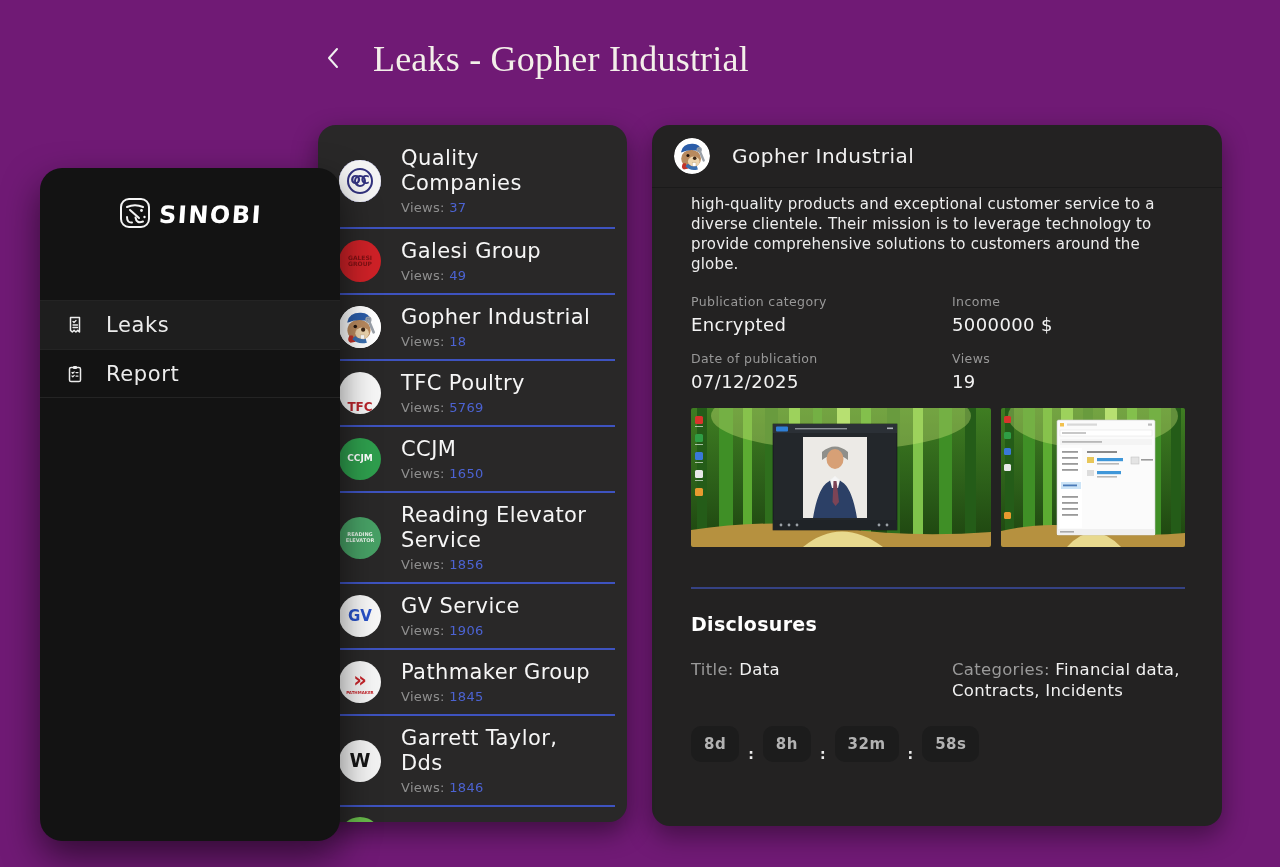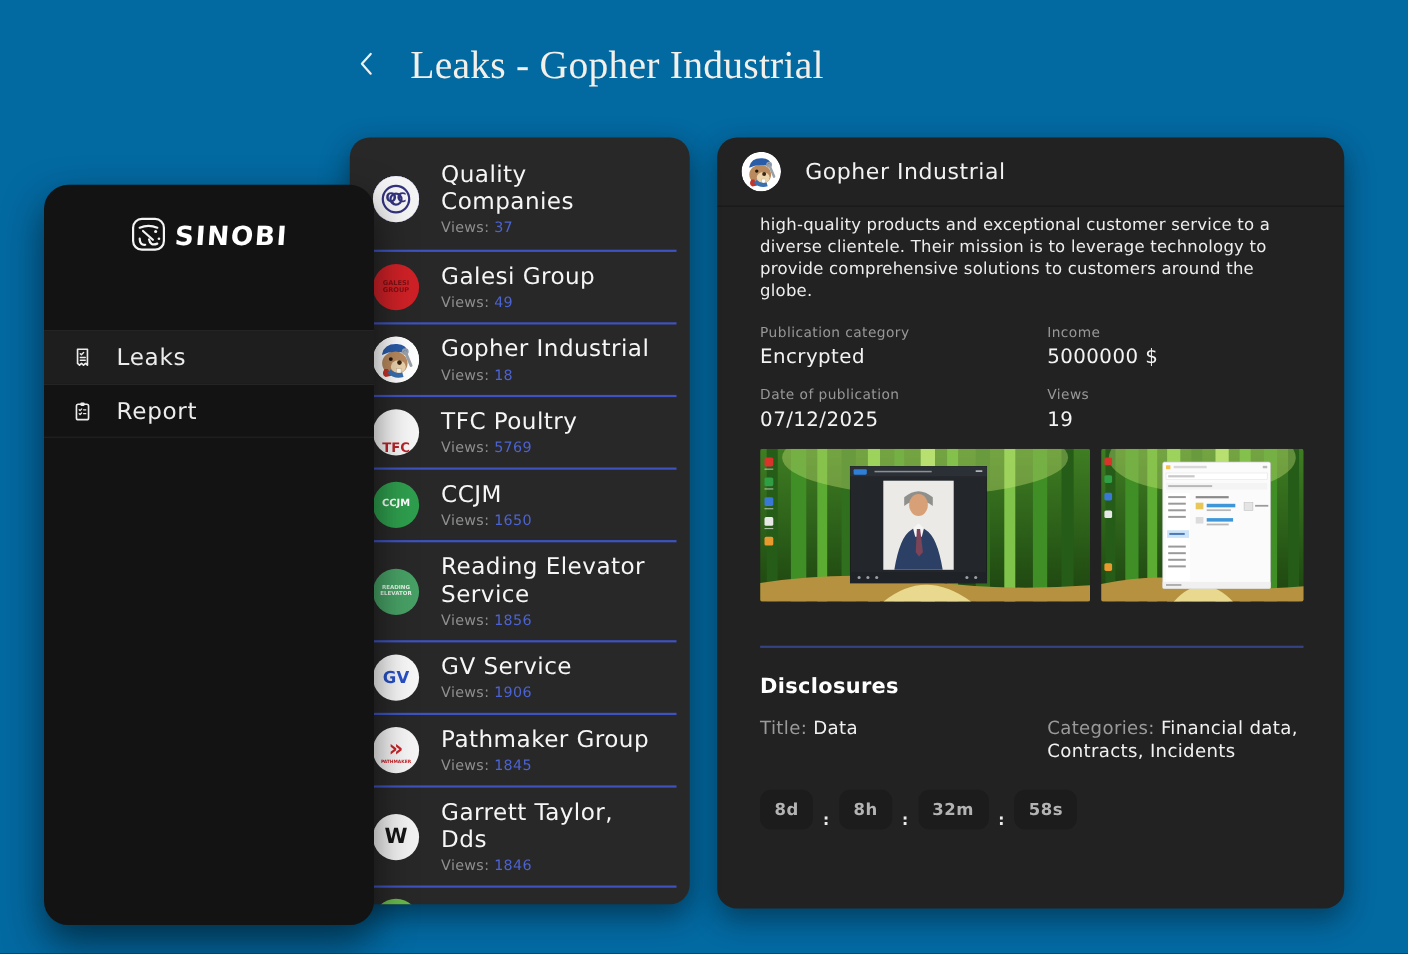--- a/index.html
+++ b/index.html
@@ -1,18 +1,18 @@
 <!DOCTYPE html>
 <html><head>
 <meta charset="utf-8">
 <style>
   * { margin:0; padding:0; box-sizing:border-box; }
   html,body { background:#222; }
   body { font-family:"DejaVu Sans", sans-serif; }
-  .stage { position:relative; width:1280px; height:867px; background:#0369a1; overflow:hidden; }
+  .stage { position:relative; width:1280px; height:867px; background:#701a75; overflow:hidden; }
 
   
   .page-header { position:absolute; left:322px; top:38px; display:flex; align-items:center; gap:29px; z-index:5; }
   .back-btn { width:22px; height:26px; display:flex; align-items:center; justify-content:center; cursor:pointer; background:none; border:none; }
   .page-title { font-family:"Liberation Serif", serif; font-size:36px; color:#f3efe9; font-weight:400; letter-spacing:.2px; }
 
   
   .sidebar { position:absolute; left:40px; top:168px; width:300px; height:673px; background:#131313;
              border-radius:22px; z-index:3; box-shadow:0 16px 36px rgba(0,0,0,.55); }
   .logo { margin-top:26px; height:42px; display:flex; align-items:center; justify-content:center; gap:8px; }
@@ -47,21 +47,21 @@
   .description { margin-top:6px; font-size:15px; line-height:20px; color:#ededed; letter-spacing:.2px; }
   .fields { display:grid; grid-template-columns:261px 1fr; row-gap:16px; margin-top:20px; }
   .field-label { font-size:12.5px; color:#989898; letter-spacing:.4px; }
   .field-value { font-size:18px; color:#f3f3f3; margin-top:5px; letter-spacing:.4px; }
   .shots { display:flex; gap:10px; margin-top:16px; height:139px; }
   .shot { border-radius:2px; overflow:hidden; cursor:pointer; }
   .shot.s1 { width:300px; flex:none; }
   .shot.s2 { flex:1; min-width:0; }
   .divider { height:2px; background:#3c4da6; opacity:.75; margin-top:40px; }
   .disc-heading { margin-top:24px; font-size:19px; font-weight:700; color:#ffffff; letter-spacing:.3px; }
-  .disc-grid { display:grid; grid-template-columns:261px 1fr; margin-top:16px; }
+  .disc-grid { display:grid; grid-template-columns:261px 1fr; margin-top:24px; }
   .kv { font-size:16.5px; line-height:21px; letter-spacing:.3px; color:#f1f1f1; }
   .kv .k { color:#9a9a9a; }
   .disc-desc { margin-top:27px; }
   .countdown { display:flex; align-items:flex-end; gap:9px; margin-top:25px; }
   .badge { background:#1c1c1c; border-radius:10px; padding:9px 13px; font-size:15px; font-weight:700;
            color:#b3b3b3; letter-spacing:.5px; }
   .colon { color:#ececec; font-weight:700; font-size:14px; }
 </style>
 </head>
 <body>

